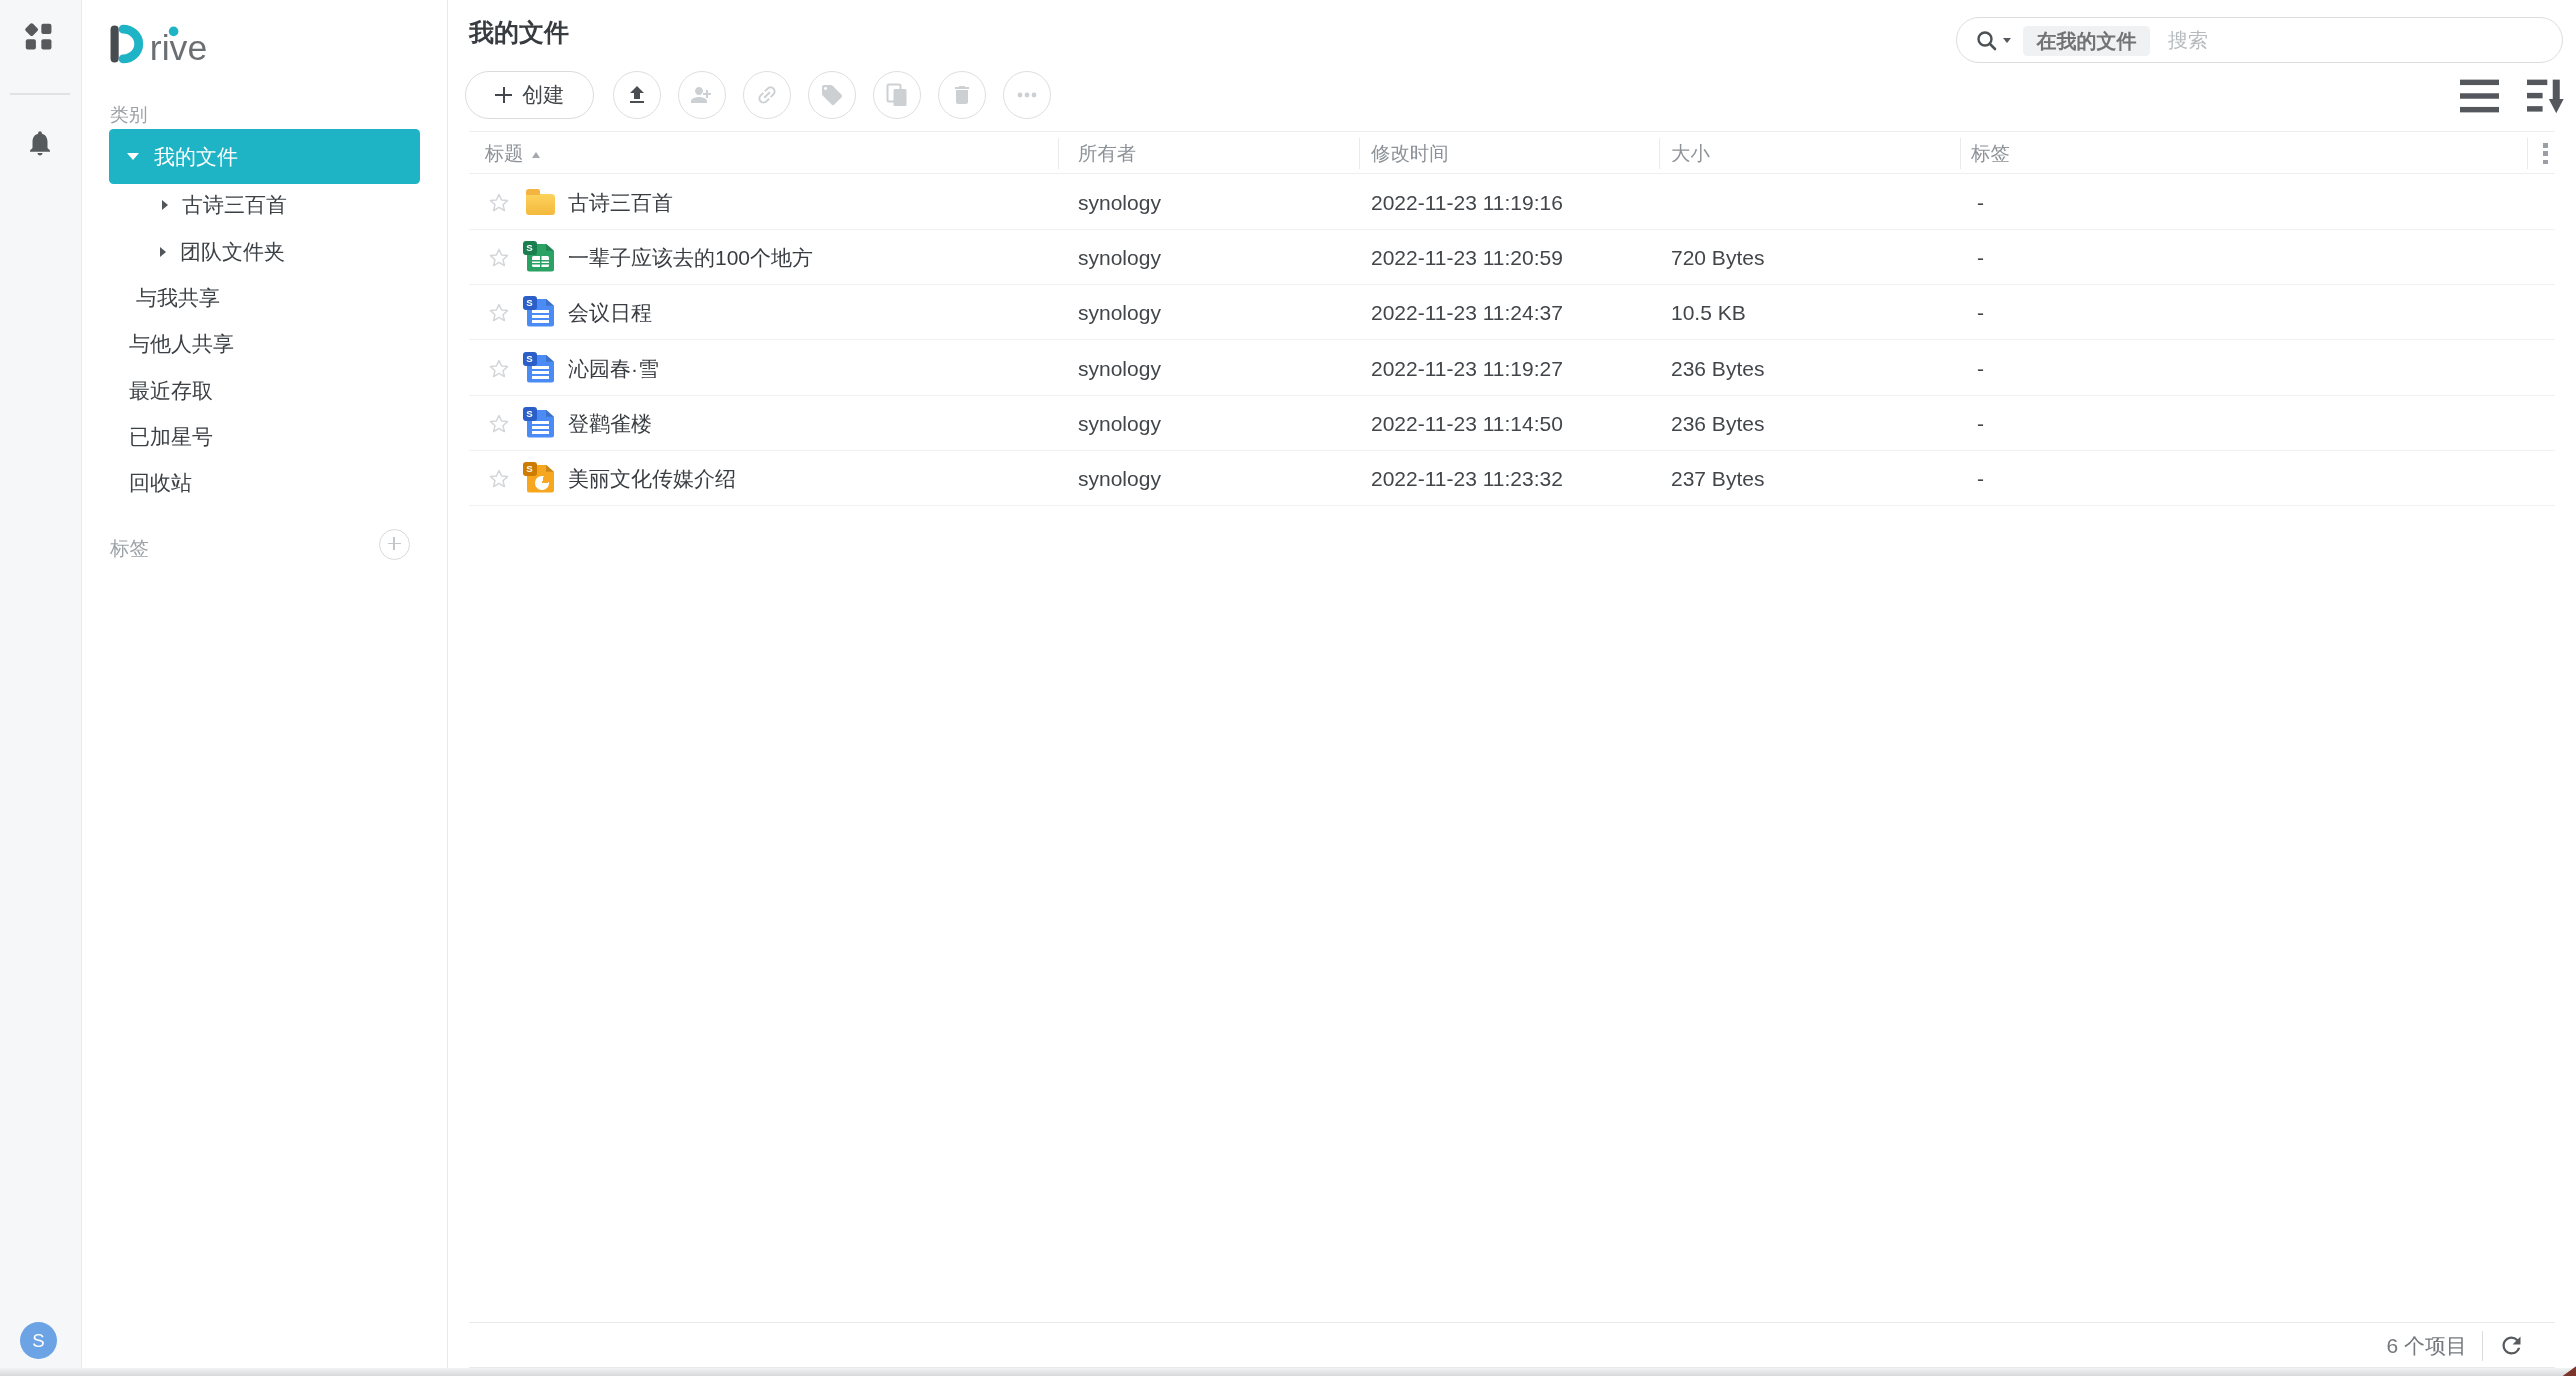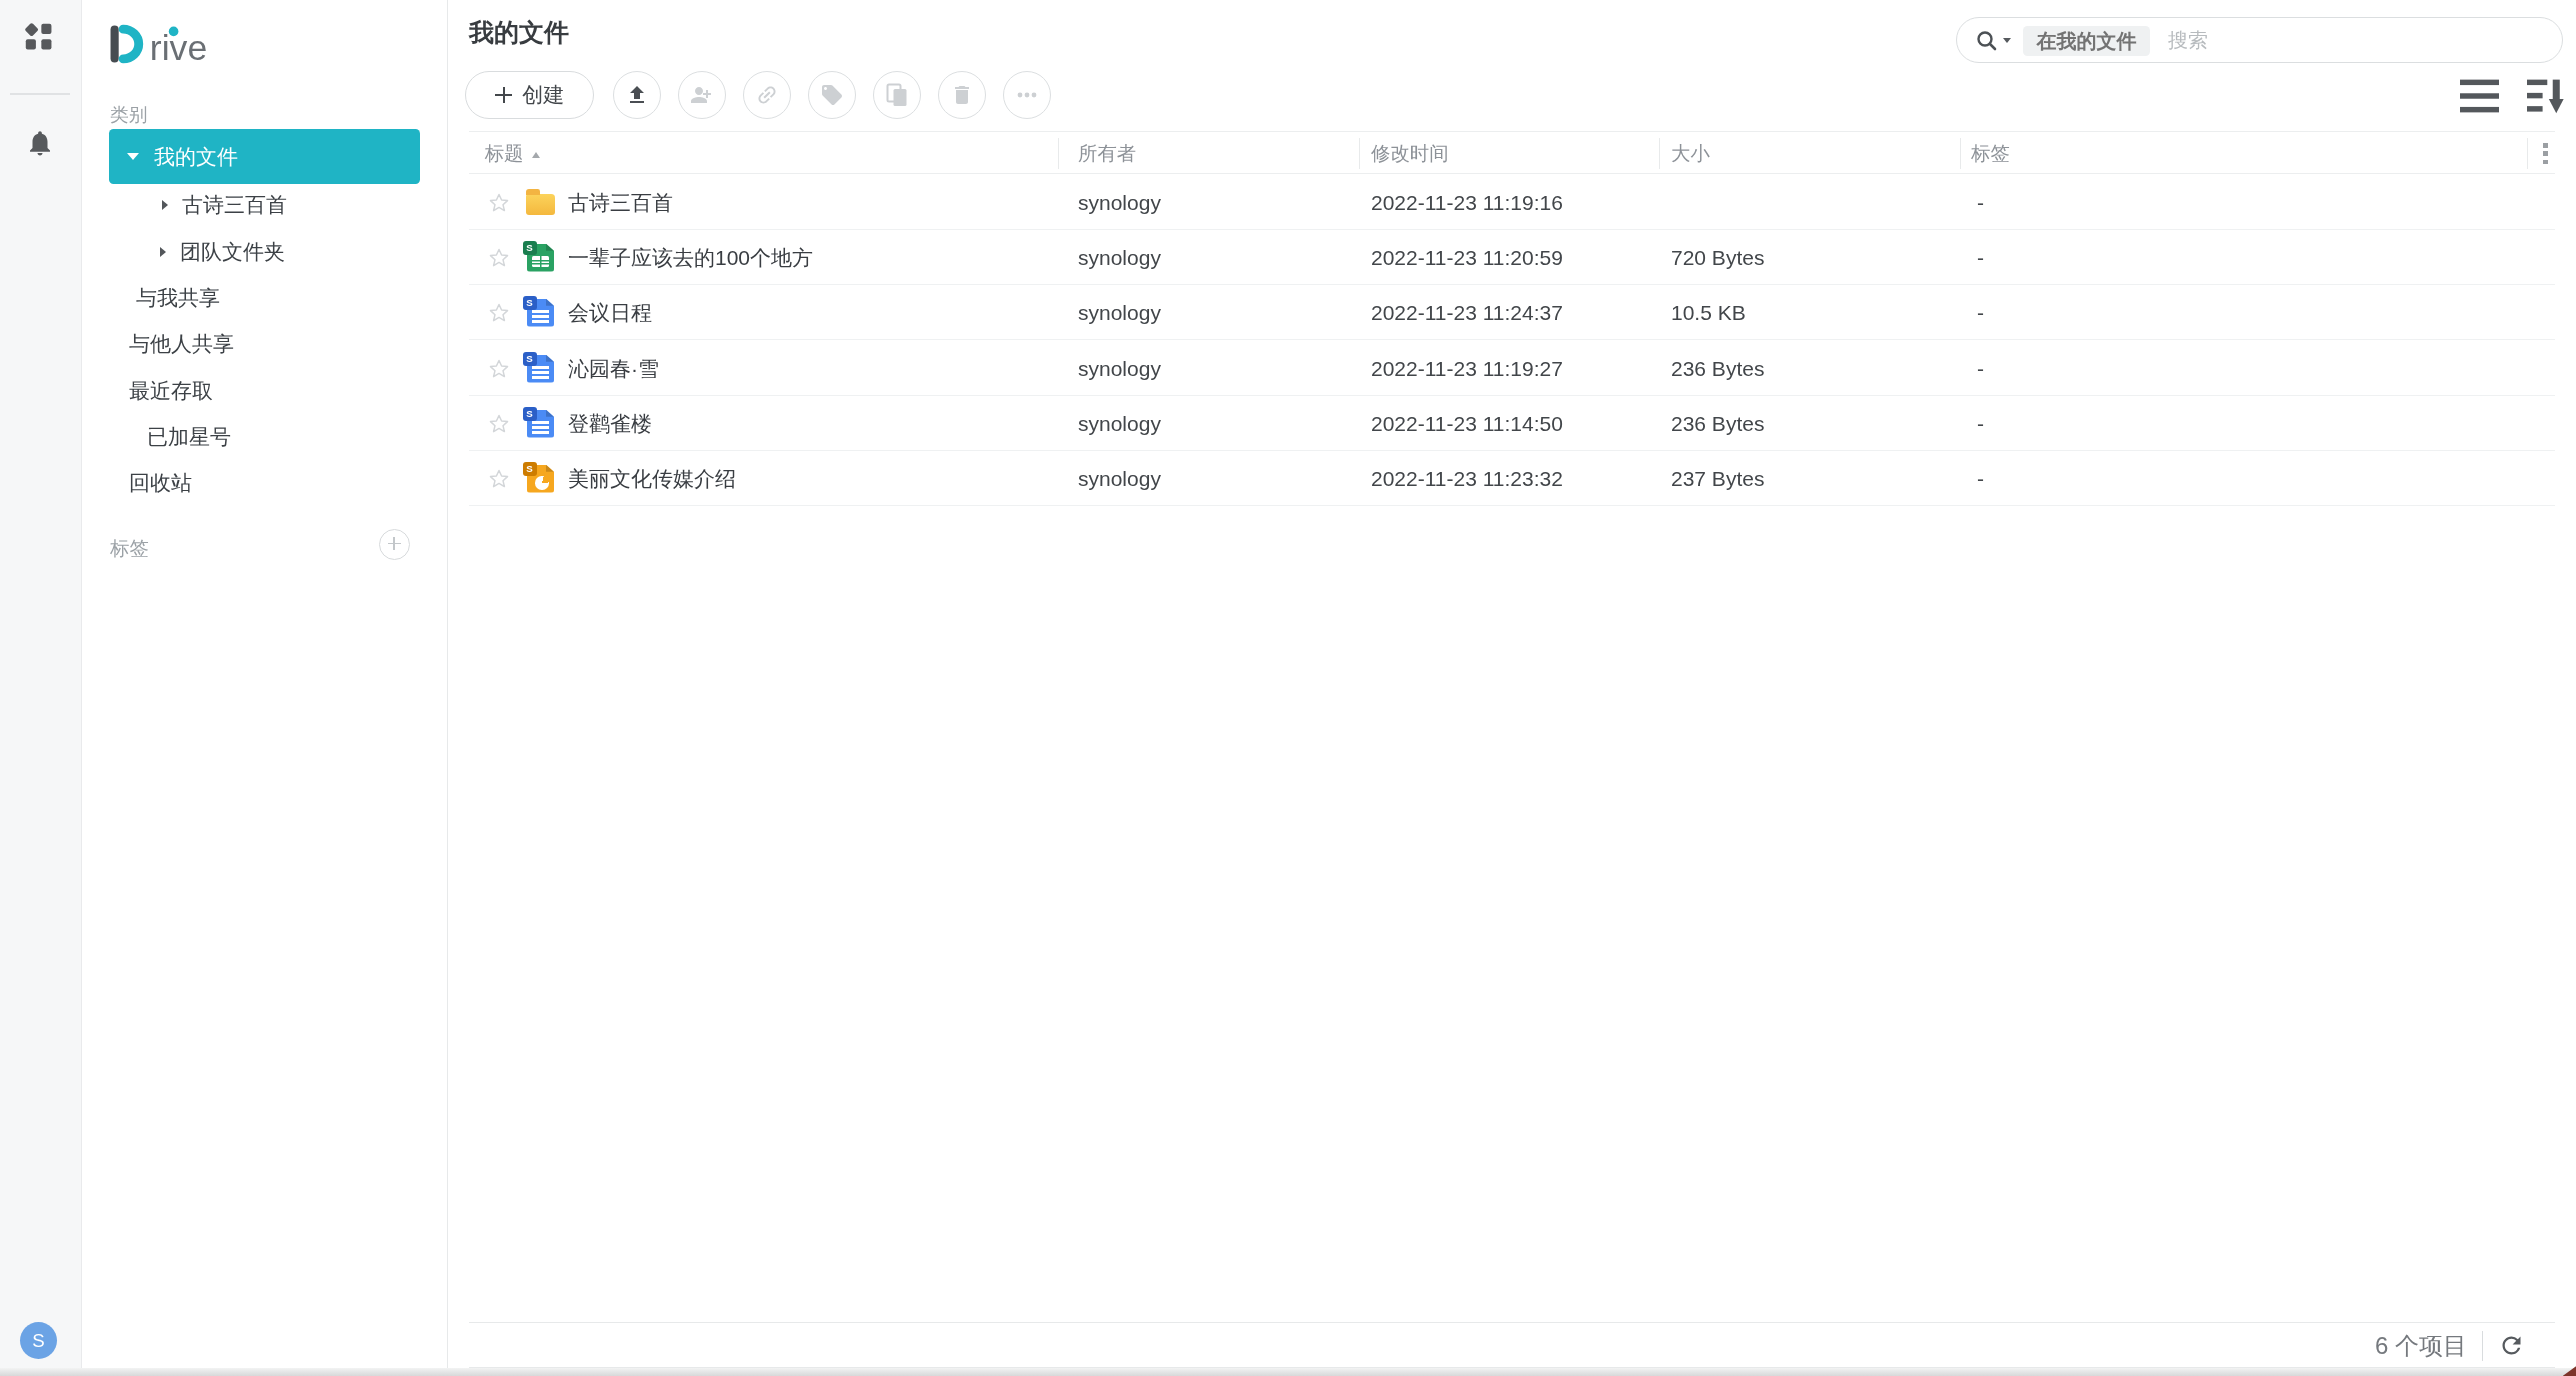--- a/index.html
+++ b/index.html
@@ -106,21 +106,21 @@
   [data-icon="slide"] .page::after { content:""; position:absolute; right:5.2px; bottom:3px; width:13.4px; height:13.4px;
       border-radius:50%; background:conic-gradient(from 15deg,rgba(0,0,0,0) 0 70deg,#fff 70deg 360deg); }
   [data-icon="folder"]::before { content:none; }
   [data-icon="folder"] .page { left:2.2px; right:2.2px; top:6.7px; bottom:3px; clip-path:none; border-radius:2.2px 3.7px 3px 3px;
       background:linear-gradient(180deg,#fcd35b,#f4b83e); }
   [data-icon="folder"] .page::before { content:""; position:absolute; top:-4.5px; left:0; width:13.4px; height:6px;
       background:#f3b442; border-radius:3px 2.2px 0 0; clip-path:none; }
   
   .statusbar { position:absolute; left:20px; top:1322px; width:2086px; height:46px;
                border-top:0.7px solid #e7e9ea; border-bottom:0.7px solid #e7e9ea; }
-  .item-count { position:absolute; right:88px; top:0; height:45px; line-height:45px; font-size:24px; color:#75797e; }
+  .item-count { position:absolute; right:88px; top:0; height:45px; line-height:45px; font-size:21px; color:#75797e; }
   .status-div { position:absolute; right:72px; top:7.5px; width:0.7px; height:30px; background:#d9dcde; }
   .refresh-btn { position:absolute; right:30px; top:9px; width:27px; height:27px; color:#565a5e; cursor:pointer; }
   
   .bottom-strip { position:absolute; left:0; top:1368px; width:2576px; height:8.2px;
                   background:linear-gradient(180deg,#f2f3f3,#d7d8d9); }
   .corner-sliver { position:absolute; right:0; bottom:0; width:13.4px; height:9.7px; background:#7d342a;
                    clip-path:polygon(100% 0,100% 100%,0 100%); }
 </style>
 </head>
 <body>
@@ -165,21 +165,21 @@
   <div class="nav-item" style="top:275px;">
     <span style="margin-left:53px;">与我共享</span>
   </div>
   <div class="nav-item" style="top:321px;">
     <span style="margin-left:46px;">与他人共享</span>
   </div>
   <div class="nav-item" style="top:368px;">
     <span style="margin-left:46px;">最近存取</span>
   </div>
   <div class="nav-item" style="top:414px;">
-    <span style="margin-left:64px;text-align:right;">已加星号</span>
+    <span style="margin-left:46px;text-align:right;">已加星号</span>
   </div>
   <div class="nav-item" style="top:460px;">
     <span style="margin-left:46px;">回收站</span>
   </div>
 
   <div class="tags-row">
     <span class="tags-label">标签</span>
     <span class="tag-add"></span>
   </div>
 </div>

